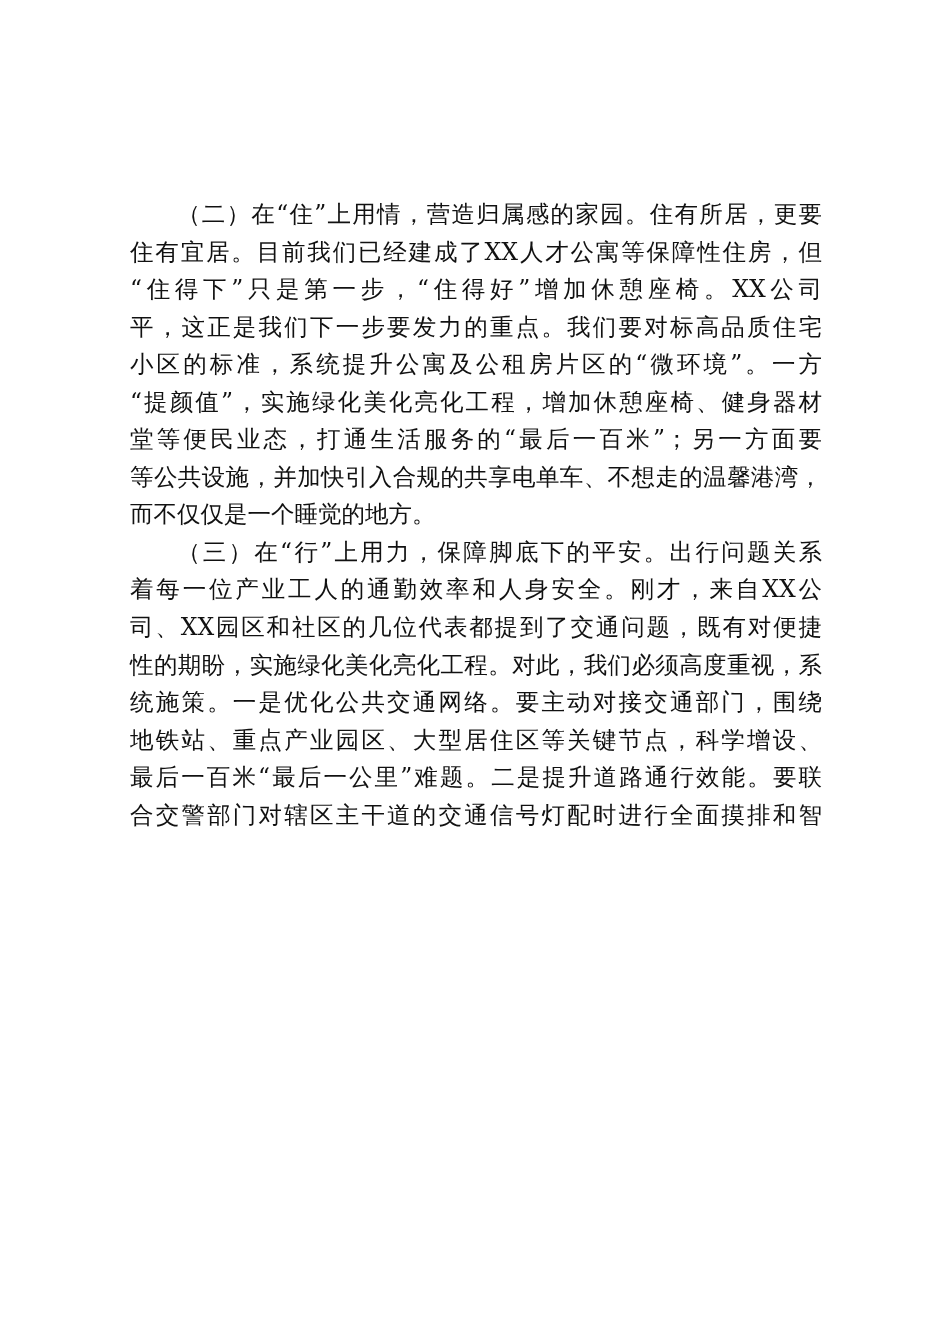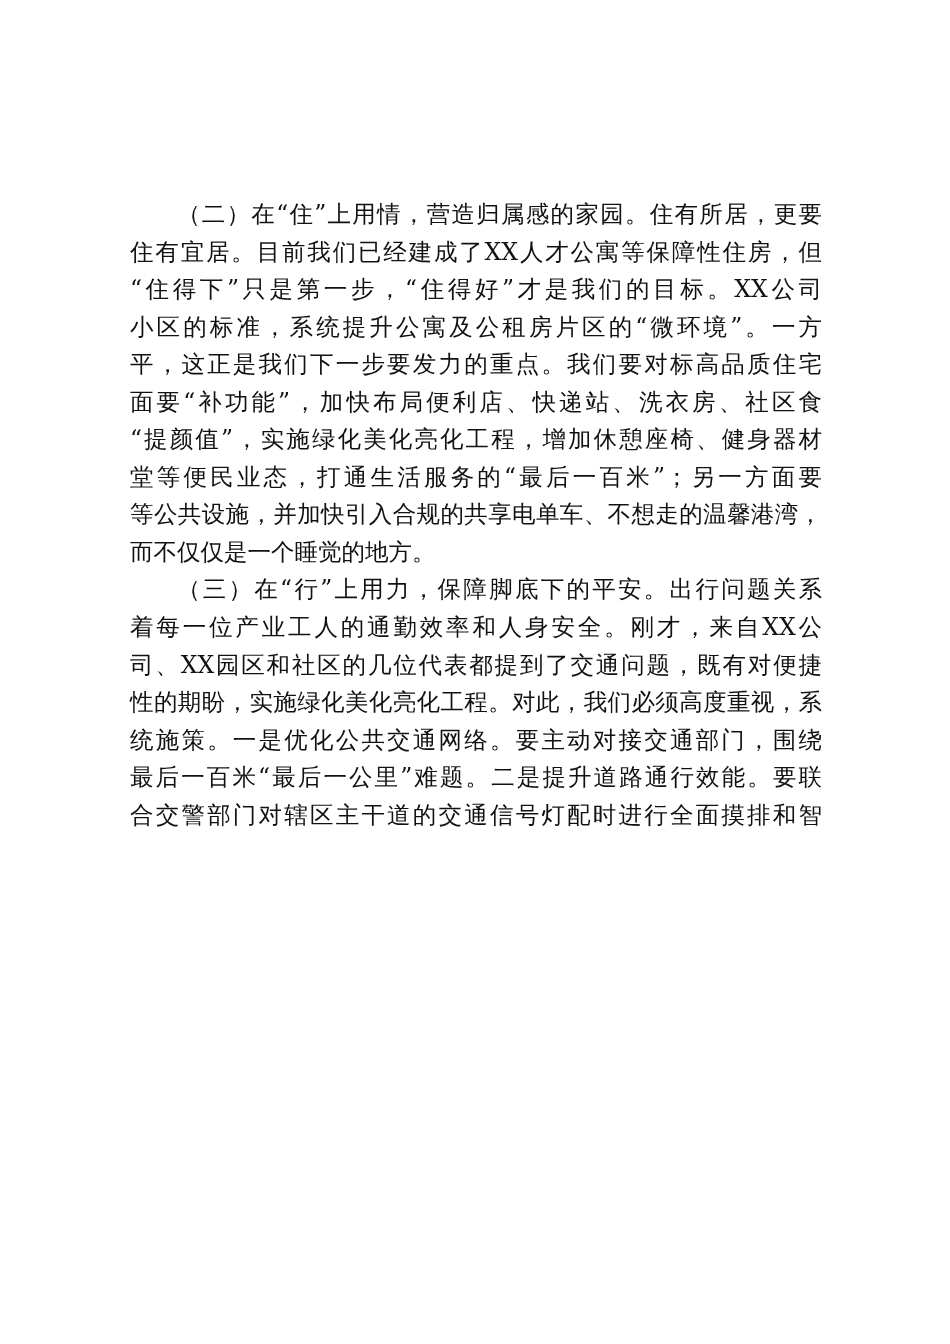--- a/index.html
+++ b/index.html
@@ -47,34 +47,34 @@
   </style>
 </head>
 <body>
 
 <div class="page">
   <div class="content">
 
     <div>
       <div class="line indent">（二）在“住”上用情，营造归属感的家园。住有所居，更要</div>
       <div class="line">住有宜居。目前我们已经建成了XX人才公寓等保障性住房，但</div>
-      <div class="line">“住得下”只是第一步，“住得好”才是我们的目标。XX公司</div>
+      <div class="line">“住得下”只是第一步，“住得好”增加休憩座椅。XX公司</div>
+      <div class="line">平，这正是我们下一步要发力的重点。我们要对标高品质住宅</div>
       <div class="line">小区的标准，系统提升公寓及公租房片区的“微环境”。一方</div>
-      <div class="line">平，这正是我们下一步要发力的重点。我们要对标高品质住宅</div>
-      <div class="line">面要“补功能”，加快布局便利店、快递站、洗衣房、社区食</div>
       <div class="line">“提颜值”，实施绿化美化亮化工程，增加休憩座椅、健身器材</div>
       <div class="line">堂等便民业态，打通生活服务的“最后一百米”；另一方面要</div>
       <div class="line">等公共设施，并加快引入合规的共享电单车、不想走的温馨港湾，</div>
       <div class="line last">而不仅仅是一个睡觉的地方。</div>
     </div>
 
     <div>
       <div class="line indent">（三）在“行”上用力，保障脚底下的平安。出行问题关系</div>
       <div class="line">着每一位产业工人的通勤效率和人身安全。刚才，来自XX公</div>
       <div class="line">司、XX园区和社区的几位代表都提到了交通问题，既有对便捷</div>
       <div class="line">性的期盼，实施绿化美化亮化工程。对此，我们必须高度重视，系</div>
       <div class="line">统施策。一是优化公共交通网络。要主动对接交通部门，围绕</div>
+      <div class="line">地铁站、重点产业园区、大型居住区等关键节点，科学增设、</div>
       <div class="line">最后一百米“最后一公里”难题。二是提升道路通行效能。要联</div>
       <div class="line">合交警部门对辖区主干道的交通信号灯配时进行全面摸排和智</div>
     </div>
 
   </div>
 </div>
 
 </body></html>

